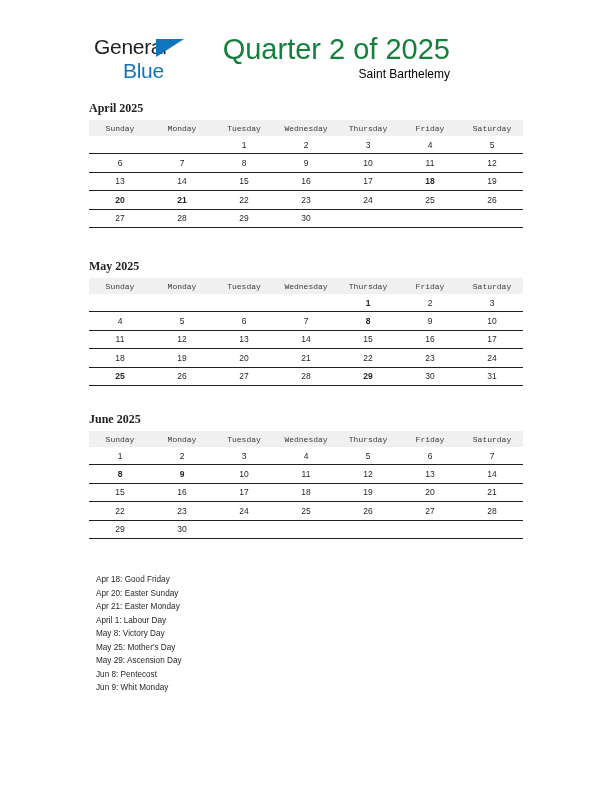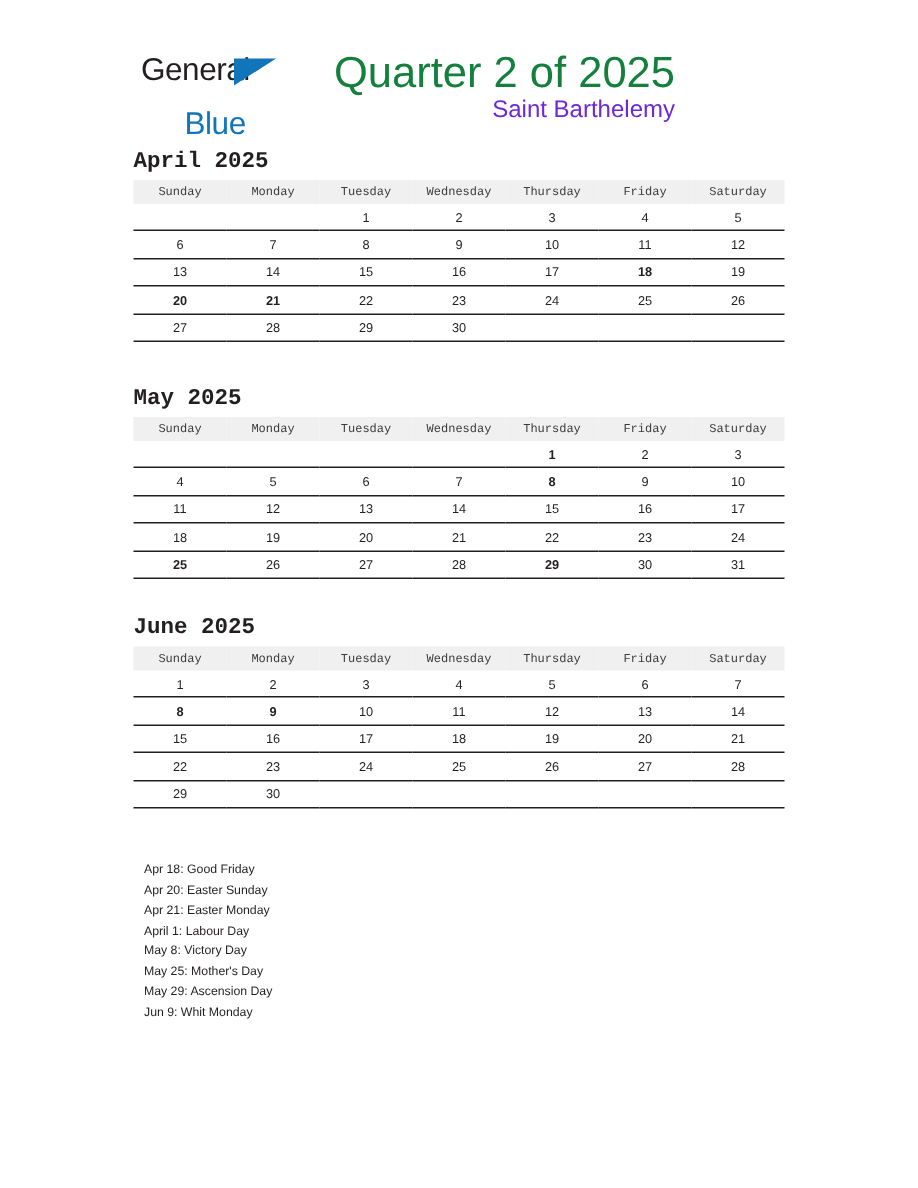--- a/index.html
+++ b/index.html
@@ -38,21 +38,21 @@
     top: 0;
     font-size: 21px;
     line-height: 21px;
     letter-spacing: -0.3px;
     color: #231f20;
     font-family: "Liberation Sans", sans-serif;
   }
   .logo-blue {
     position: absolute;
     left: 29px;
-    top: 36px;
+    top: 24px;
     font-size: 21px;
     line-height: 21px;
     letter-spacing: -0.3px;
     color: #1175bb;
     font-family: "Liberation Sans", sans-serif;
   }
   .logo-triangle {
     position: absolute;
     left: 62px;
     top: 3px;
@@ -70,41 +70,41 @@
     text-align: right;
   }
   .title-main {
     font-size: 29px;
     line-height: 26px;
     color: #15803d;
     font-family: "Liberation Sans", sans-serif;
     white-space: nowrap;
   }
   .title-sub {
-    font-size: 16px;
+    font-size: 12px;
     line-height: 20px;
-    color: #6d28d9;
+    color: #000000;
     font-family: "Liberation Sans", sans-serif;
     white-space: nowrap;
     margin-top: 2px;
   }
 
   
   .month-block {
     position: absolute;
     left: 89px;
     width: 434px;
   }
   .month-title {
-    font-size: 15px;
+    font-size: 12px;
     font-weight: bold;
     color: #231f20;
     line-height: 14px;
     margin-bottom: 5px;
-    font-family: Liberation Mono, monospace;
+    font-family: Liberation Serif, serif;
   }
   table.cal {
     border-collapse: collapse;
     width: 434px;
     table-layout: fixed;
   }
   table.cal th {
     background: #f0f0f0;
     font-size: 8px;
     font-weight: normal;
@@ -365,14 +365,15 @@
   </div>
 
 <div class="holiday-list" id="holiday-list">
     <div class="holiday-item">Apr 18: Good Friday</div>
     <div class="holiday-item">Apr 20: Easter Sunday</div>
     <div class="holiday-item">Apr 21: Easter Monday</div>
     <div class="holiday-item">April 1: Labour Day</div>
     <div class="holiday-item">May 8: Victory Day</div>
     <div class="holiday-item">May 25: Mother's Day</div>
     <div class="holiday-item">May 29: Ascension Day</div>
+    <div class="holiday-item">Jun 8: Pentecost</div>
     <div class="holiday-item">Jun 9: Whit Monday</div>
   </div>
 
 </body></html>

